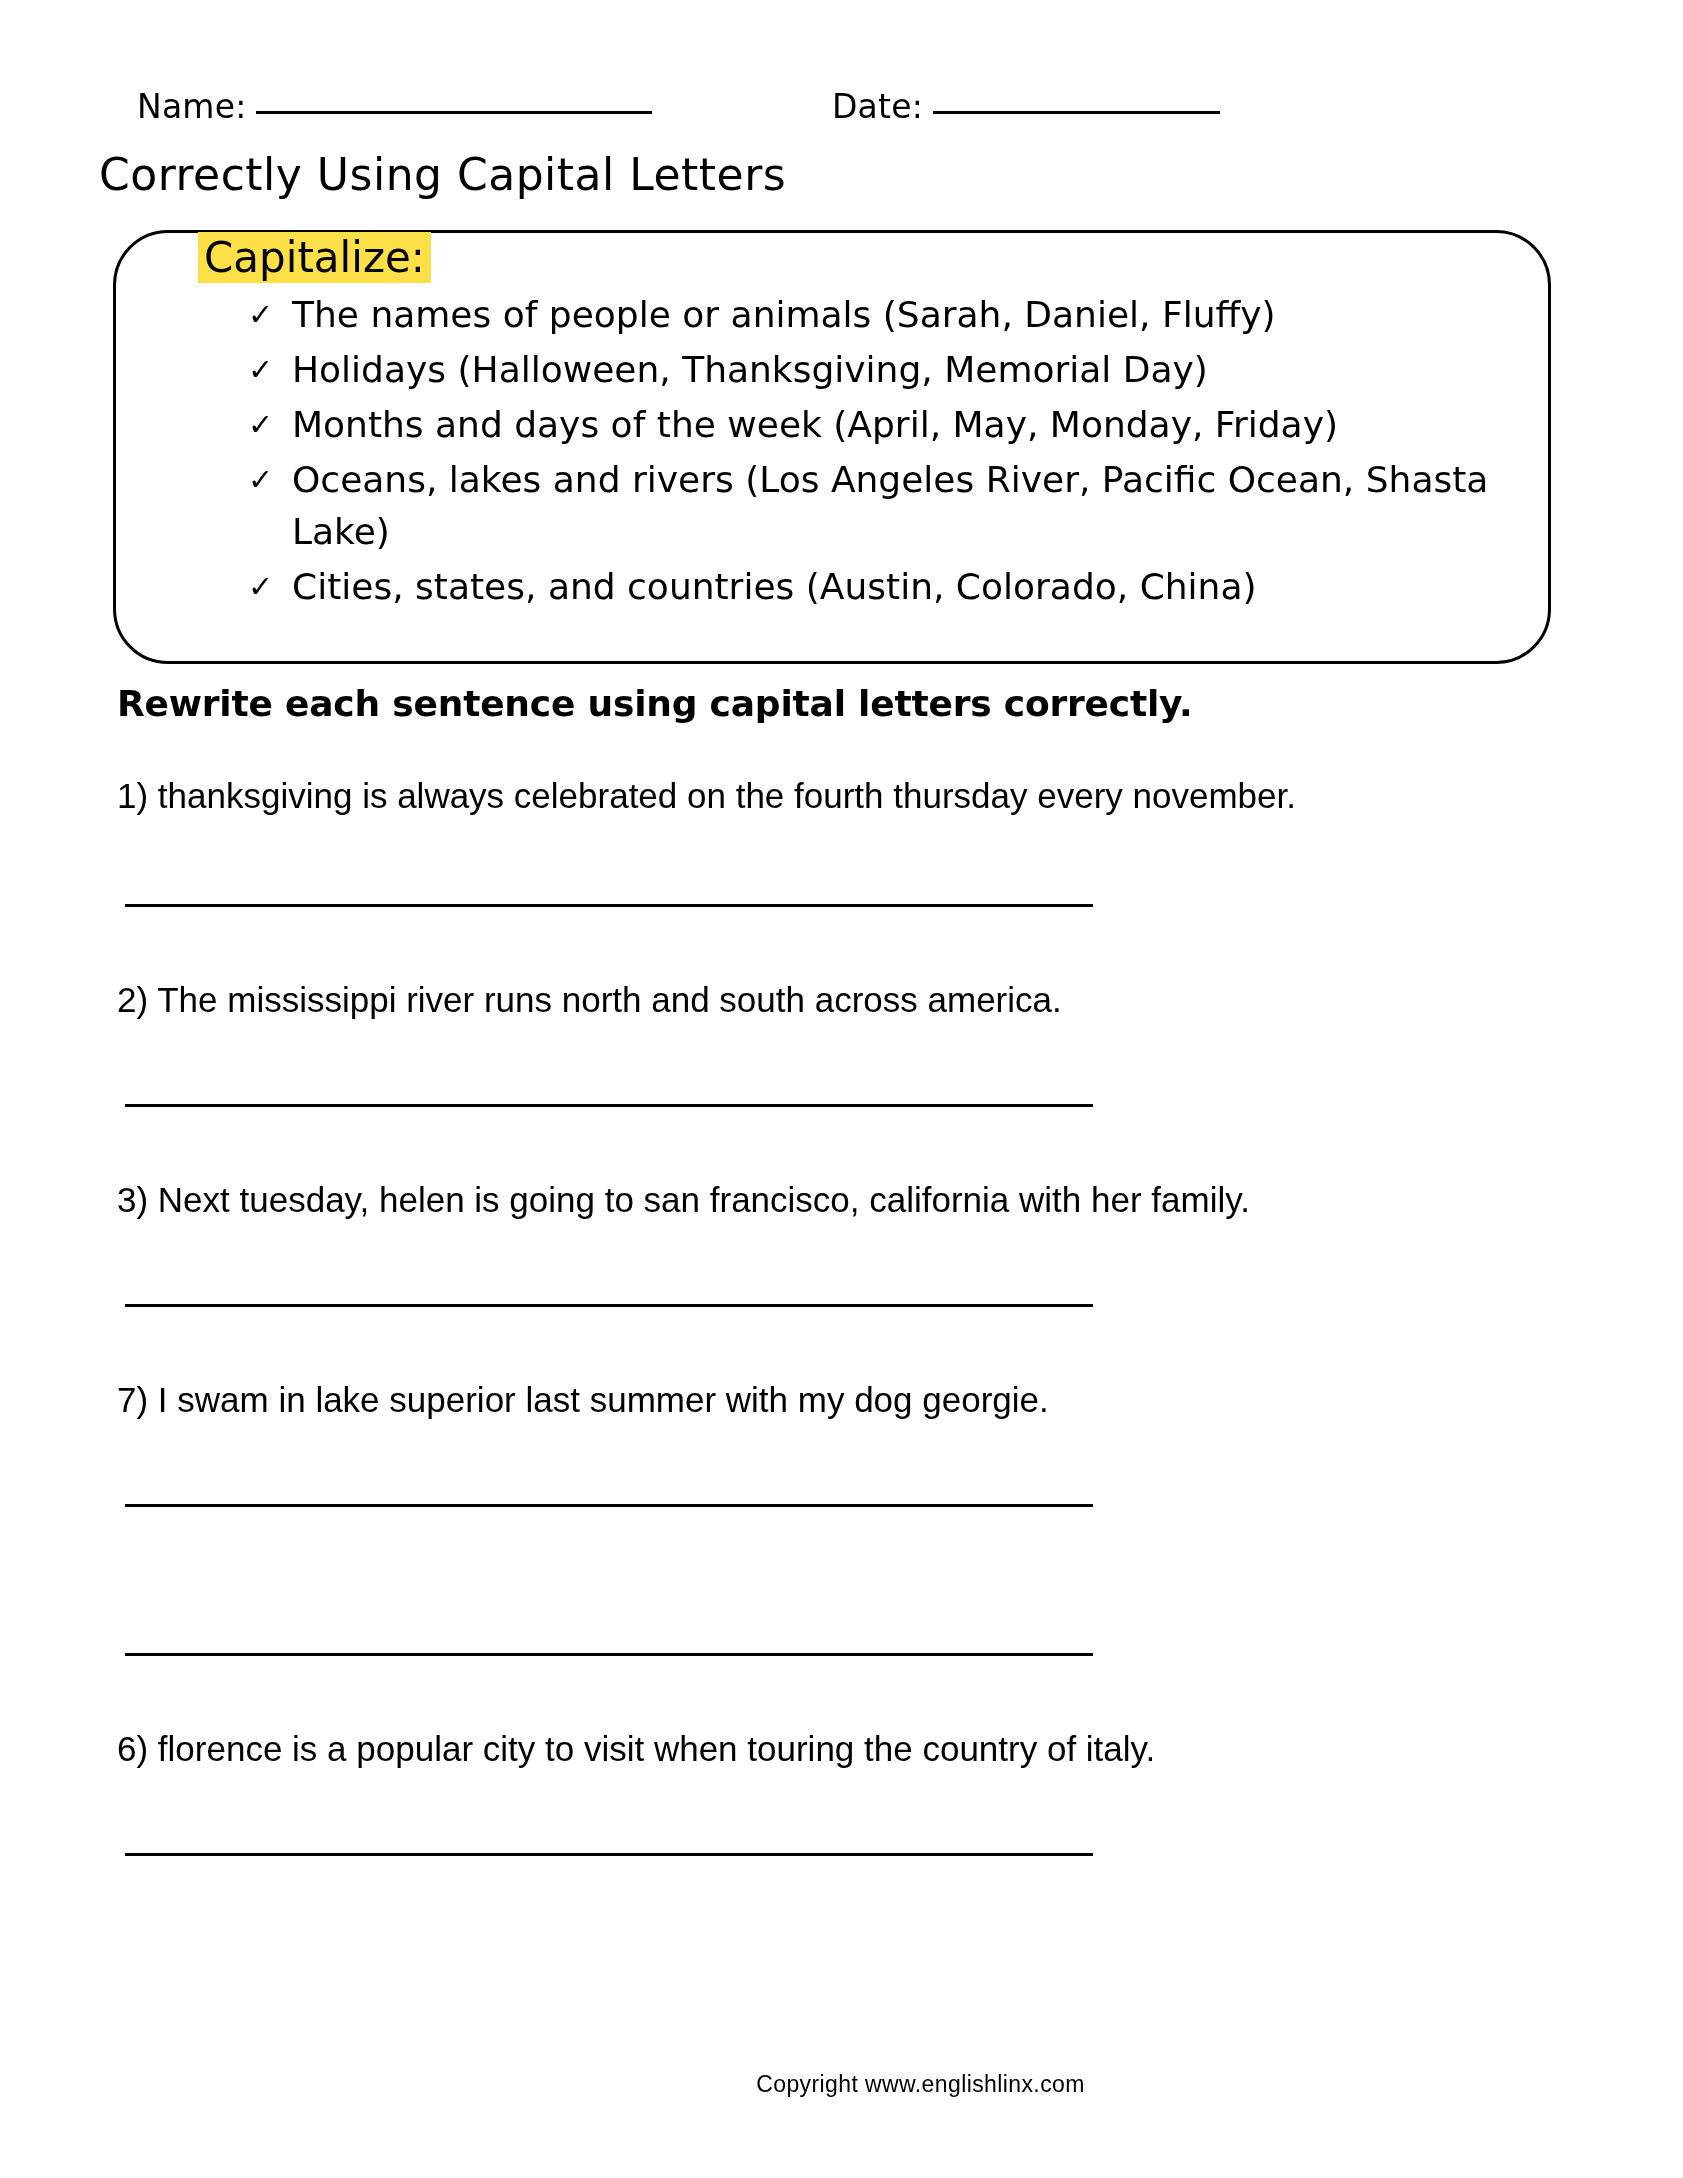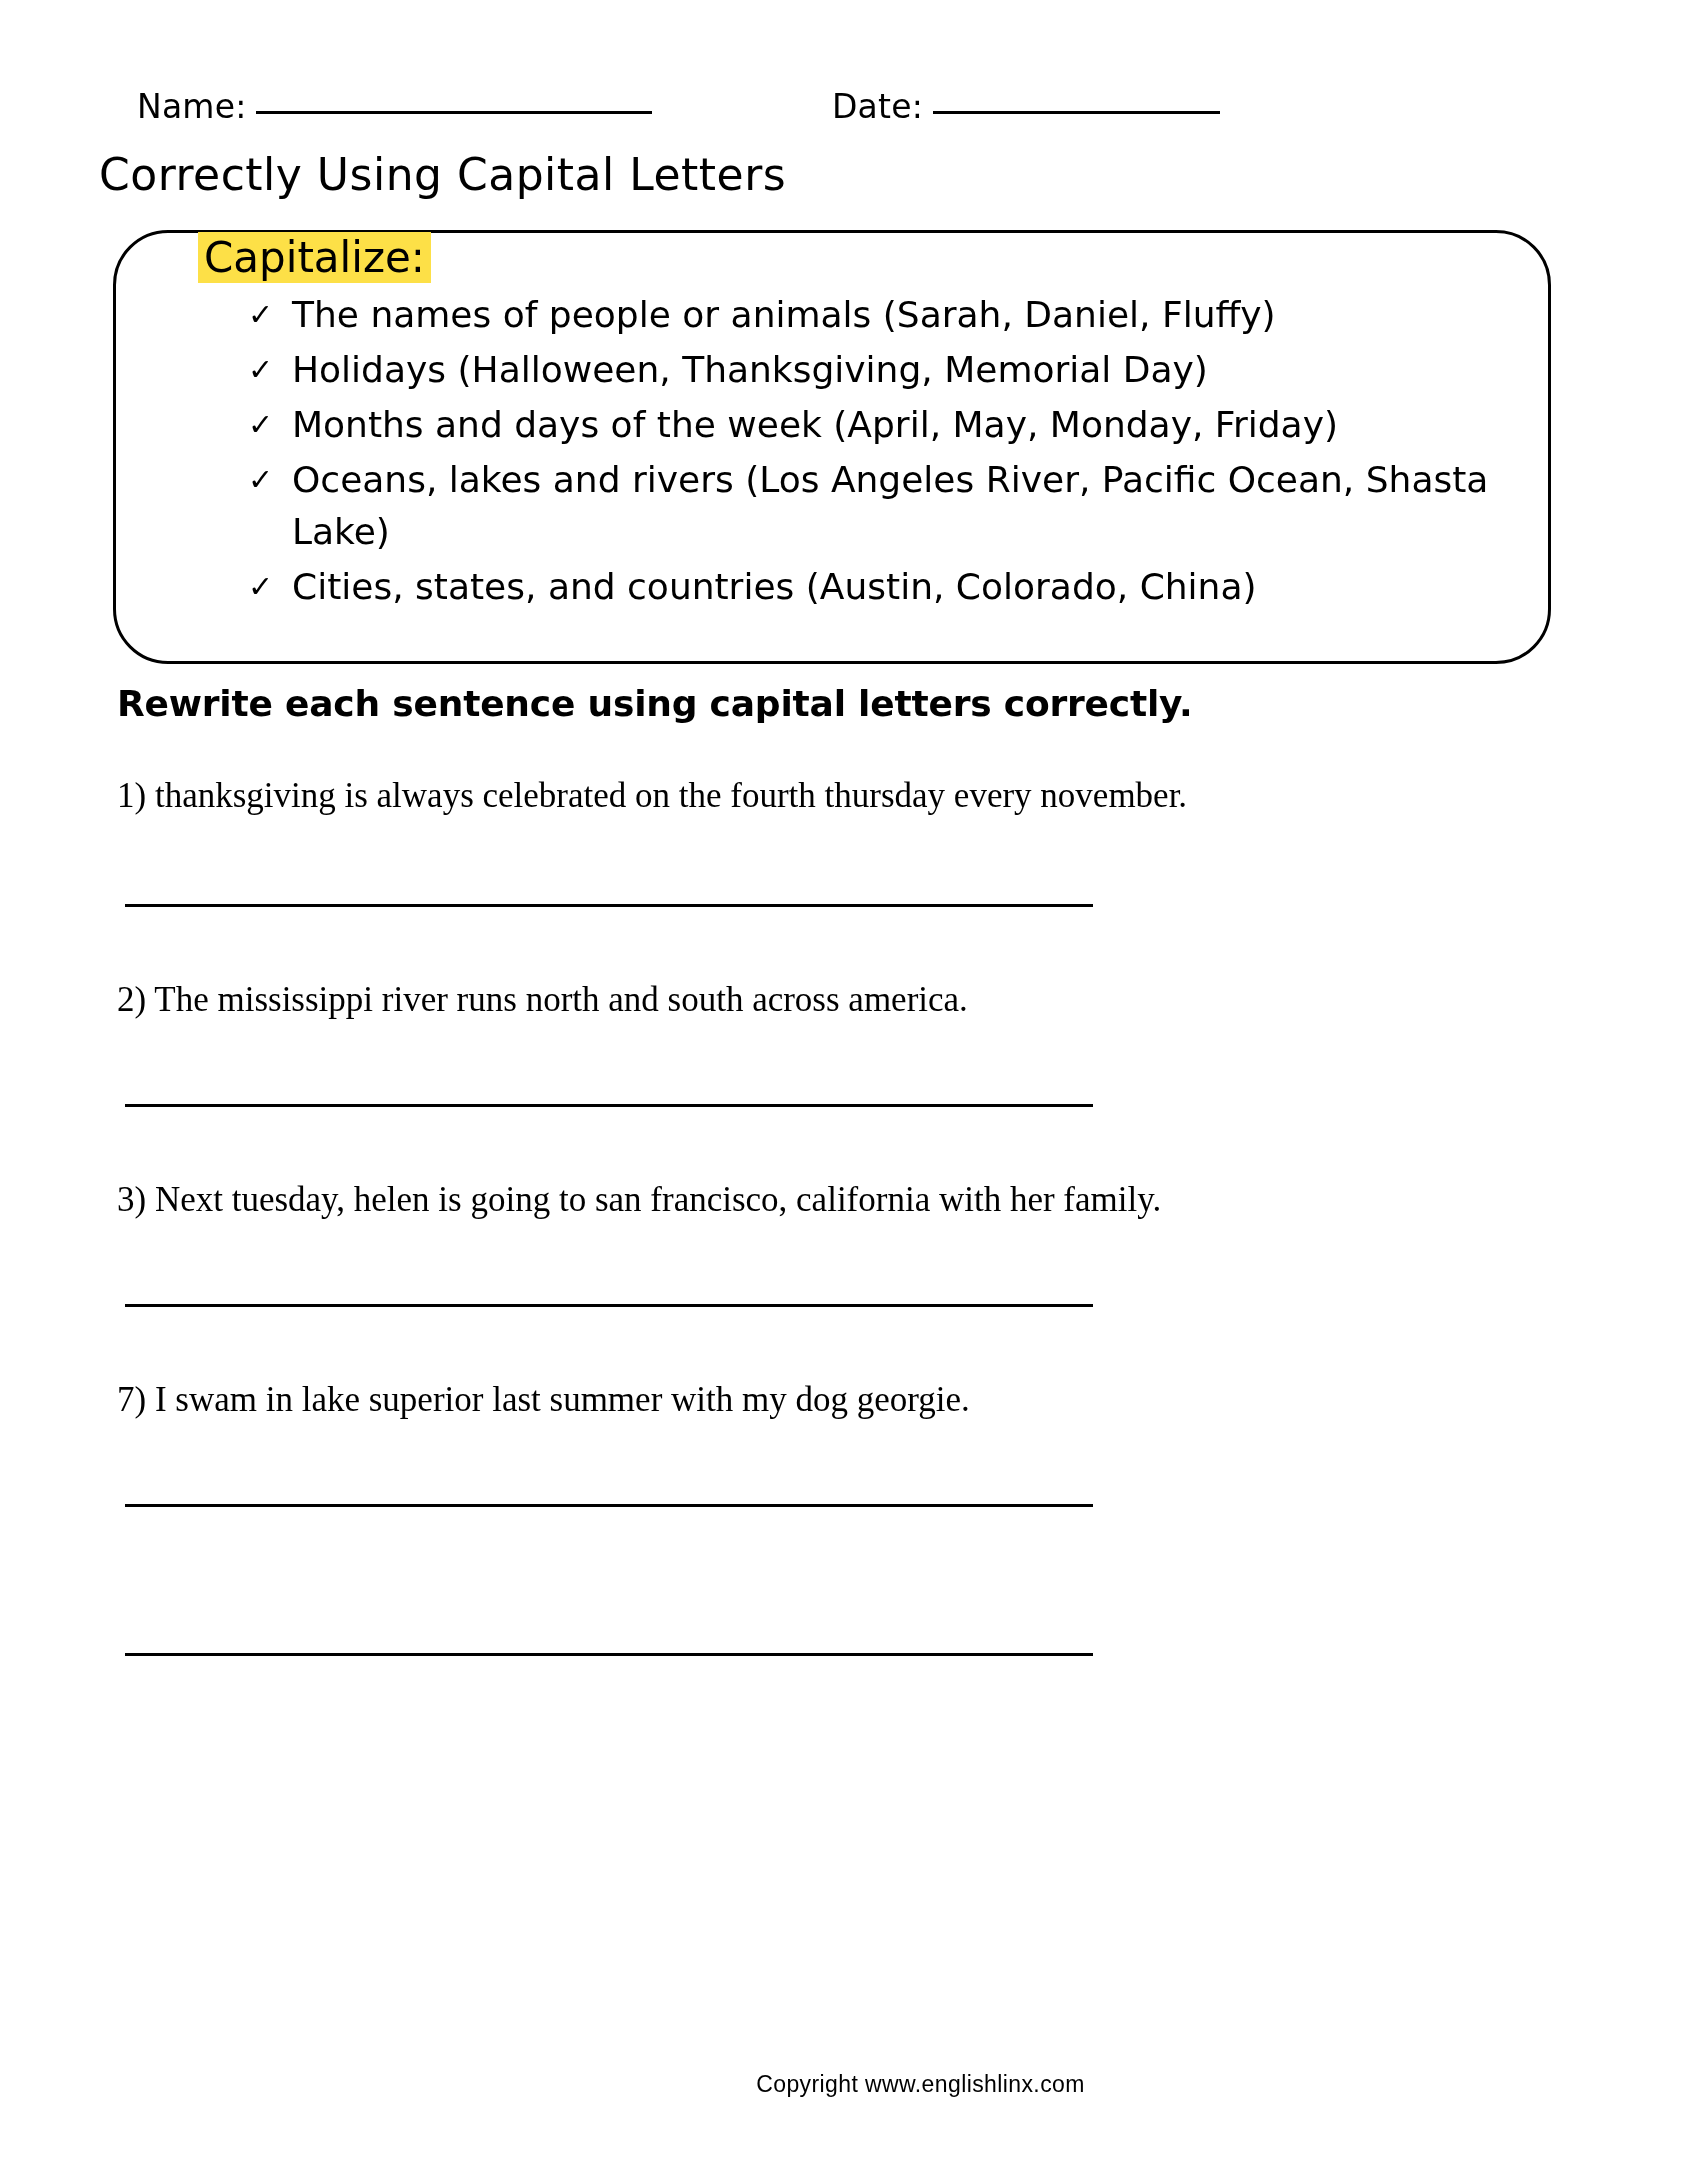--- a/index.html
+++ b/index.html
@@ -140,21 +140,21 @@
     position: absolute;
     left: 18px;
     top: 770px;
     width: 1416px;
   }
   .q-block {
     position: relative;
     margin-bottom: 6px;
   }
   .q-text {
-    font-family: Liberation Serif, serif;
+    font-family: Liberation Sans, sans-serif;
     font-size: 35px;
     line-height: 51px;
     width: 1277px;
   }
   .answer-line {
     border-bottom: 3px solid #000;
     width: 968px;
     margin-left: 8px;
   }
   .sp-1 { height: 83px; }
@@ -251,20 +251,25 @@
         <div class="answer-line"></div>
         <div class="sp-2"></div>
       </div>
 
       <div class="q-block">
         <div class="sp-3"></div>
         <div class="answer-line"></div>
         <div class="sp-2"></div>
       </div>
 
+      <div class="q-block">
+        <div class="q-text">6) florence is a popular city to visit when touring the country of italy.</div>
+        <div class="sp-3"></div>
+        <div class="answer-line"></div>
+      </div>
 
     </div>
 
     <div class="footer">Copyright www.englishlinx.com</div>
 
   </div>
 </div>
 
 
 </body></html>

